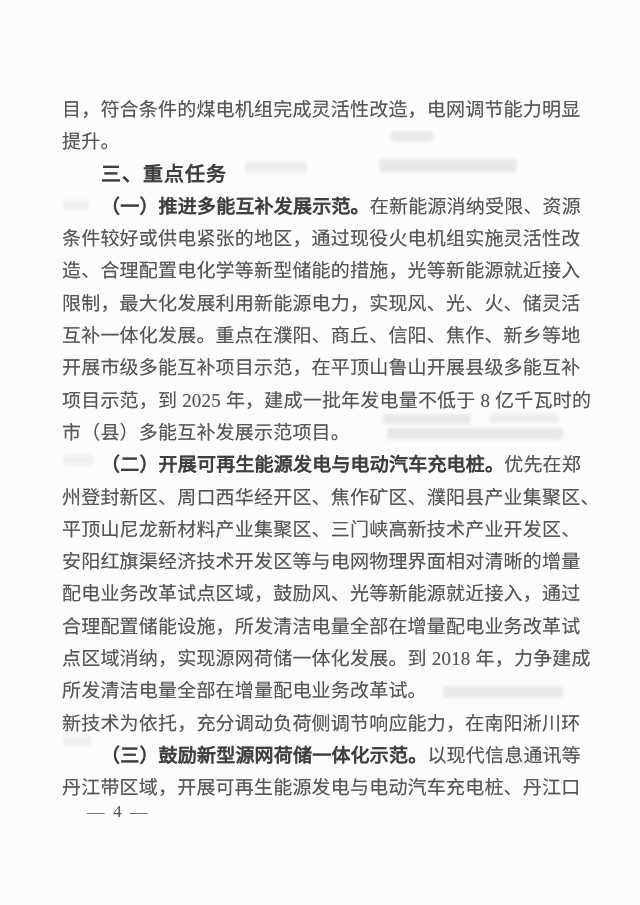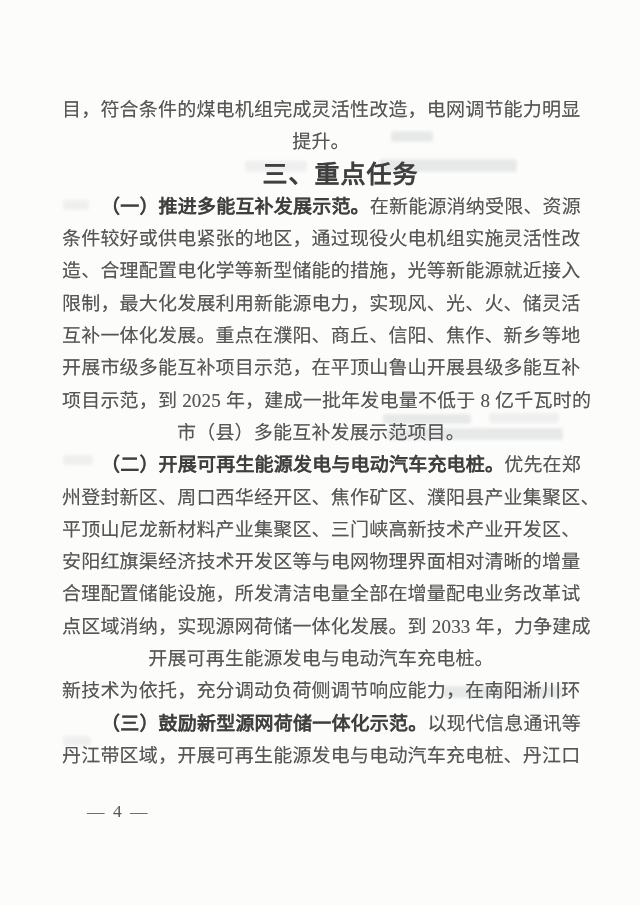--- a/index.html
+++ b/index.html
@@ -6,43 +6,42 @@
   body{
     width:640px;height:905px;
     background:#fcfcfa;
     overflow:hidden;
     position:relative;
     font-family:"Liberation Serif","DejaVu Serif",serif;
   }
   .page{
     position:absolute;left:0;top:0;width:640px;height:905px;
     background:var(--paper,#fcfcfa);
-    text-align:center;
   }
   .textblock{
     position:absolute;
     left:62px;top:94px;width:518px;
   }
   .line{
     line-height:32.3px;
     height:32.3px;
     font-size:19px;
     letter-spacing:0.2px;
     color:var(--ink,#565656);
     white-space:nowrap;
     text-shadow:0 0 0.4px rgba(90,90,90,.55);
   }
   .line .lead{
     font-weight:bold;
     color:var(--ink-bold,#3f3f3f);
   }
   .line.indent{padding-left:39px;}
   .line.heading .lead{
-    font-family:Liberation Serif, serif;
-    font-size:25px;
+    font-family:Liberation Mono, monospace;
+    font-size:20px;
     letter-spacing:1px;
     color:var(--ink-bold,#3a3a3a);
   }
   .pagenum{
     position:absolute;
     left:87px;top:801px;
     font-size:17.5px;
     letter-spacing:2px;
     color:var(--ink,#4f4f4f);
   }
@@ -81,23 +80,24 @@
     <div class="line"><span>造、合理配置电化学等新型储能的措施，光等新能源就近接入</span></div>
     <div class="line"><span>限制，最大化发展利用新能源电力，实现风、光、火、储灵活</span></div>
     <div class="line"><span>互补一体化发展。重点在濮阳、商丘、信阳、焦作、新乡等地</span></div>
     <div class="line"><span>开展市级多能互补项目示范，在平顶山鲁山开展县级多能互补</span></div>
     <div class="line"><span>项目示范，到 2025 年，建成一批年发电量不低于 8 亿千瓦时的</span></div>
     <div class="line"><span>市（县）多能互补发展示范项目。</span></div>
     <div class="line indent"><b class="lead">（二）开展可再生能源发电与电动汽车充电桩。</b><span>优先在郑</span></div>
     <div class="line"><span>州登封新区、周口西华经开区、焦作矿区、濮阳县产业集聚区、</span></div>
     <div class="line"><span>平顶山尼龙新材料产业集聚区、三门峡高新技术产业开发区、</span></div>
     <div class="line"><span>安阳红旗渠经济技术开发区等与电网物理界面相对清晰的增量</span></div>
+    <div class="line"><span>配电业务改革试点区域，鼓励风、光等新能源就近接入，通过</span></div>
     <div class="line"><span>合理配置储能设施，所发清洁电量全部在增量配电业务改革试</span></div>
-    <div class="line"><span>点区域消纳，实现源网荷储一体化发展。到 2033 年，力争建成</span></div>
-    <div class="line"><span>开展可再生能源发电与电动汽车充电桩。</span></div>
+    <div class="line"><span>点区域消纳，实现源网荷储一体化发展。到 2018 年，力争建成</span></div>
+    <div class="line"><span>所发清洁电量全部在增量配电业务改革试。</span></div>
     <div class="line"><span>新技术为依托，充分调动负荷侧调节响应能力，在南阳淅川环</span></div>
     <div class="line indent"><b class="lead">（三）鼓励新型源网荷储一体化示范。</b><span>以现代信息通讯等</span></div>
     <div class="line"><span>丹江带区域，开展可再生能源发电与电动汽车充电桩、丹江口</span></div>
   </div>
 
   <div class="pagenum">— 4 —</div>
 
 </div>
 
 </body></html>

